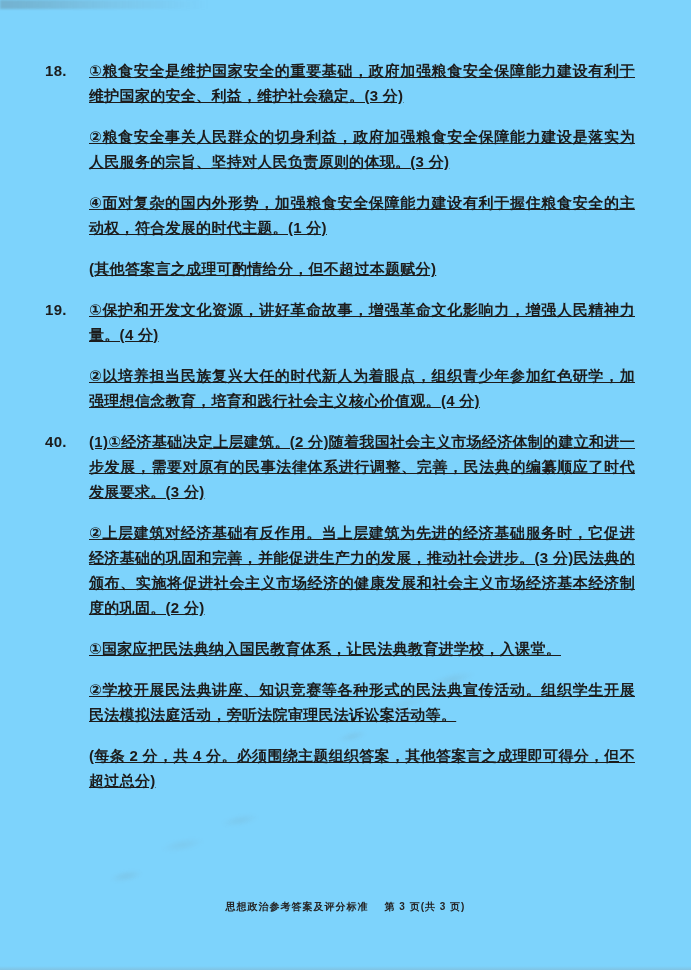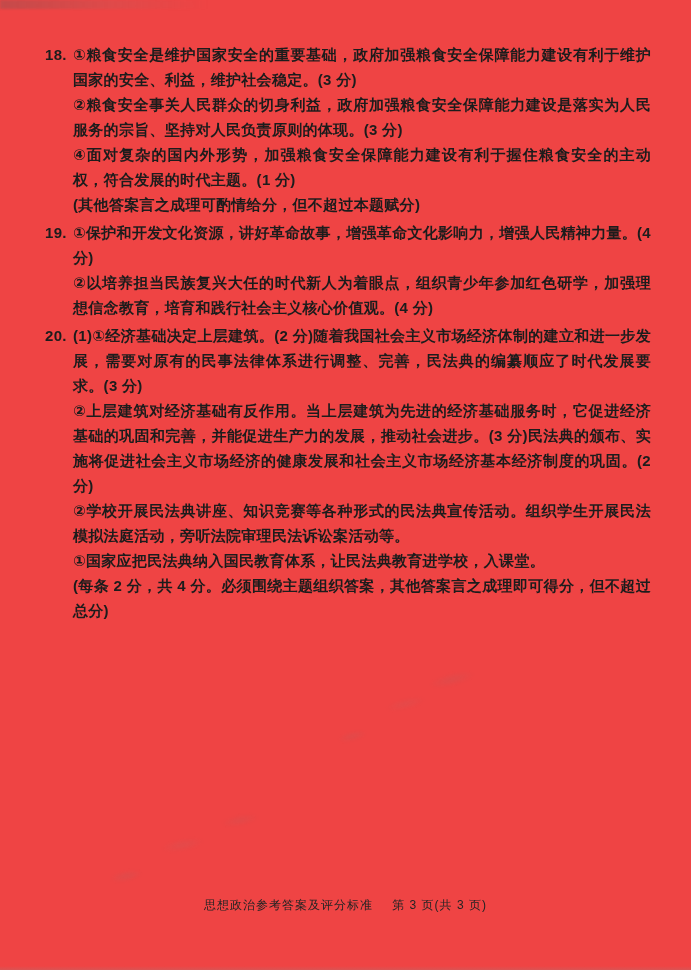--- a/index.html
+++ b/index.html
@@ -5,21 +5,21 @@
   html, body {
     margin: 0;
     padding: 0;
     background: #f4f4f2;
   }
   .scan-page {
     position: relative;
     width: 691px;
     height: 970px;
     margin: 0 auto;
-    background: #ef4444;
+    background: #7dd3fc;
     overflow: hidden;
     font-family: "Liberation Sans", "DejaVu Sans", sans-serif;
     color: #1c1c1c;
   }
   
   .top-edge-shadow {
     position: absolute;
     top: 0; left: 0;
     width: 210px; height: 9px;
     background: linear-gradient(90deg, rgba(90,90,90,0.28), rgba(120,120,120,0.12) 55%, rgba(120,120,120,0) 100%);
@@ -46,30 +46,31 @@
     position: relative;
     padding-left: 28px;
     margin-bottom: 3px;
   }
   .qnum {
     position: absolute;
     left: 0;
     top: 0;
   }
   .question p {
-    margin: 0;
+    margin: 16px;
+    text-decoration: underline;
   }
   .footer-line {
     position: absolute;
     bottom: 56px;
     left: 0;
     width: 100%;
     text-align: center;
-    font-size: 12px;
-    font-weight: 400;
+    font-size: 10px;
+    font-weight: 700;
     letter-spacing: 1px;
     color: #242424;
   }
   .footer-page {
     margin-left: 1.6em;
   }
   
   .smudge {
     position: absolute;
     pointer-events: none;
@@ -112,25 +113,25 @@
       <p>(其他答案言之成理可酌情给分，但不超过本题赋分)</p>
     </section>
 
     <section class="question">
       <span class="qnum">19.</span>
       <p>①保护和开发文化资源，讲好革命故事，增强革命文化影响力，增强人民精神力量。(4 分)</p>
       <p>②以培养担当民族复兴大任的时代新人为着眼点，组织青少年参加红色研学，加强理想信念教育，培育和践行社会主义核心价值观。(4 分)</p>
     </section>
 
     <section class="question">
-      <span class="qnum">20.</span>
+      <span class="qnum">40.</span>
       <p>(1)①经济基础决定上层建筑。(2 分)随着我国社会主义市场经济体制的建立和进一步发展，需要对原有的民事法律体系进行调整、完善，民法典的编纂顺应了时代发展要求。(3 分)</p>
       <p>②上层建筑对经济基础有反作用。当上层建筑为先进的经济基础服务时，它促进经济基础的巩固和完善，并能促进生产力的发展，推动社会进步。(3 分)民法典的颁布、实施将促进社会主义市场经济的健康发展和社会主义市场经济基本经济制度的巩固。(2 分)</p>
+      <p>①国家应把民法典纳入国民教育体系，让民法典教育进学校，入课堂。</p>
       <p>②学校开展民法典讲座、知识竞赛等各种形式的民法典宣传活动。组织学生开展民法模拟法庭活动，旁听法院审理民法诉讼案活动等。</p>
-      <p>①国家应把民法典纳入国民教育体系，让民法典教育进学校，入课堂。</p>
       <p>(每条 2 分，共 4 分。必须围绕主题组织答案，其他答案言之成理即可得分，但不超过总分)</p>
     </section>
 
   </main>
 
   <div class="smudge smudge-right"></div>
   <div class="smudge smudge-left"></div>
 
   <footer class="footer-line">
     <span>思想政治参考答案及评分标准</span><span class="footer-page">第 3 页(共 3 页)</span>

